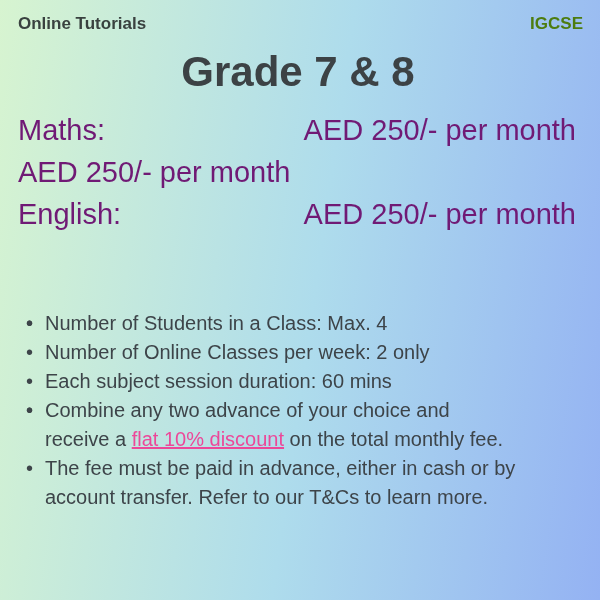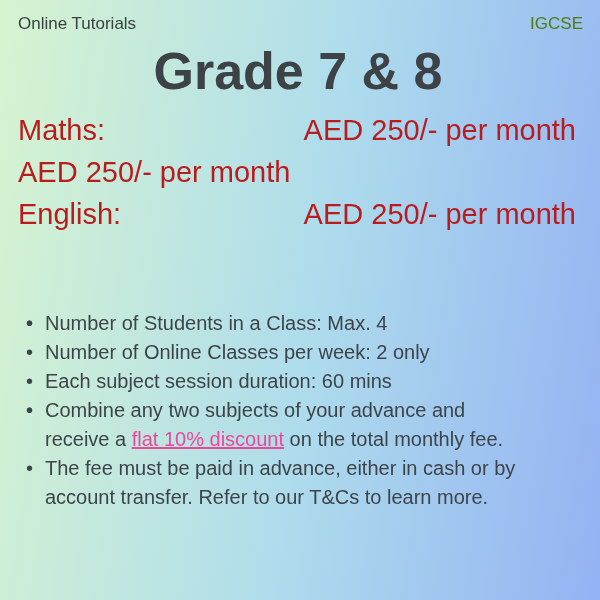--- a/index.html
+++ b/index.html
@@ -5,34 +5,34 @@
   html, body { margin: 0; padding: 0; }
   body {
     width: 600px; height: 600px; overflow: hidden;
     background: linear-gradient(98deg, #d7f4d0 0%, #aedcec 52%, #94b2f3 100%);
     font-family: "Liberation Sans", sans-serif;
     color: #3d4449;
   }
   .topbar {
     display: flex; justify-content: space-between; align-items: flex-end;
     padding: 12px 17px 0 18px;
-    font-size: 17px; font-weight: normal; color: #39413f;
+    font-size: 17px; font-weight: bold; color: #39413f;
     line-height: 24px;
   }
   .topbar .board { color: #4d7c0f; }
   .page-title {
     margin: 8px 4px 0 0;
     text-align: center;
-    font-size: 52px; font-weight: bold; color: #3c4245;
+    font-size: 42px; font-weight: bold; color: #3c4245;
     line-height: 55px;
   }
   .pricing {
     margin-top: 10px;
     padding: 0 24px 0 18px;
-    font-size: 29px; color: #b91c1c;
+    font-size: 29px; color: #701a75;
   }
   .price-row {
     display: flex; justify-content: space-between;
     line-height: 42px;
   }
   .bullets {
     list-style: none;
     margin: 74px 18px 0 24px;
     padding: 0;
     font-size: 20px; line-height: 29px; color: #3d4449;
@@ -76,18 +76,18 @@
         <span>AED 250/- per month</span>
       </div>
     </div>
 
   <ul class="bullets">
       <li><span class="dot">•</span></li>
       <li><span class="dot">•</span><span>Number of Students in a Class: Max. 4</span></li>
       <li><span class="dot">•</span><span>Number of Online Classes per week: 2 only</span></li>
       <li><span class="dot">•</span><span>Each subject session duration: 60 mins</span></li>
       <li><span class="dot">•</span></li>
-      <li><span class="dot">•</span><span>Combine any two subjects of your advance and
+      <li><span class="dot">•</span><span>Combine any two advance of your choice and
 receive a </span><span class="link">flat 10% discount</span><span> on the total monthly fee.</span></li>
       <li><span class="dot">•</span><span>The fee must be paid in advance, either in cash or by
 account transfer. Refer to our T&amp;Cs to learn more.</span></li>
     </ul>
 </div>
 
 </body></html>

